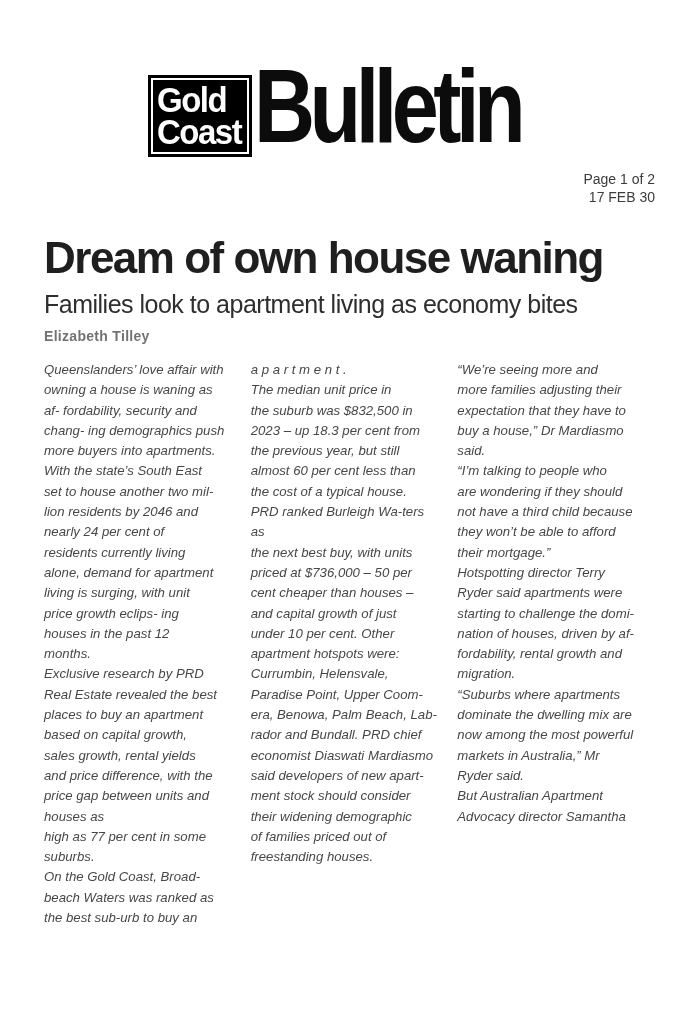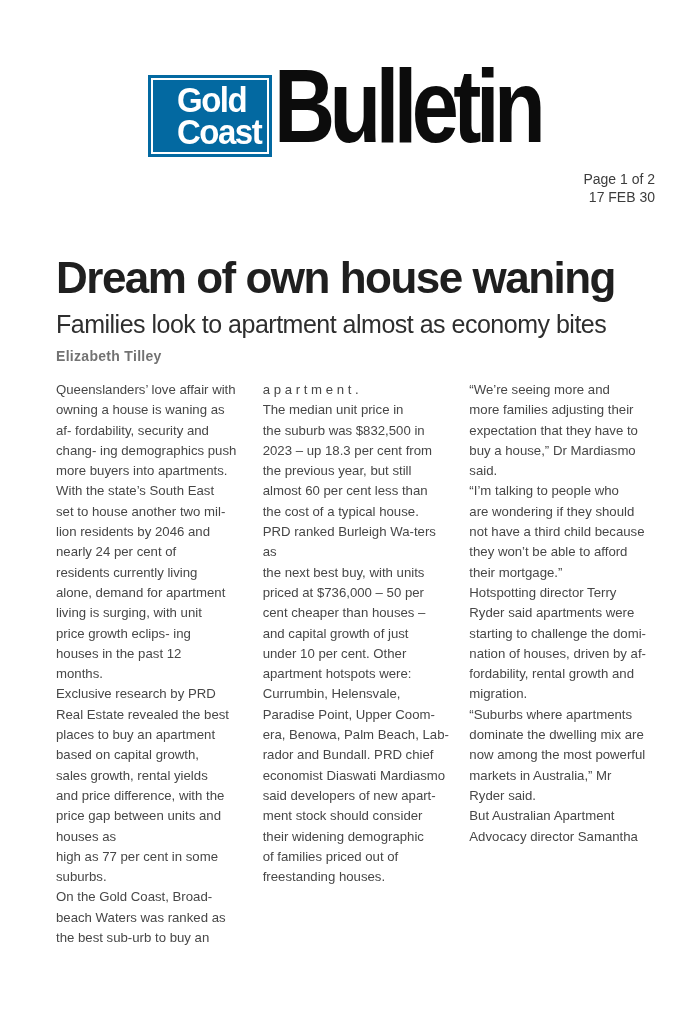--- a/index.html
+++ b/index.html
@@ -39,66 +39,66 @@
     white-space: nowrap;
   }
 
   
   .meta {
     position: absolute; right: 28px; top: 170px;
     text-align: right; font-size: 14px; line-height: 18px; color: #3c3c3c;
   }
 
   
-  .article { position: absolute; left: 56px; top: 234px; width: 600px; margin-top: 20px; }
+  .article { position: absolute; left: 44px; top: 234px; width: 600px; }
   .headline {
     margin: 0; font-size: 44px; line-height: 48px; letter-spacing: -1.5px;
     font-weight: bold; color: #1f1f1f;
   }
   .subheadline {
     margin: 7px 0 0 0; font-size: 25px; line-height: 30px; letter-spacing: -0.5px;
     font-weight: normal; color: #2e2e2e;
   }
   .byline {
     margin-top: 9px; font-size: 14px; color: #5a5a5a; letter-spacing: 0.3px;
     font-weight: bold; opacity: 0.85;
   }
   .columns {
     margin-top: 16px;
-    display: grid; grid-template-columns: repeat(3, 1fr); column-gap: 20px;
+    display: grid; grid-template-columns: repeat(3, 1fr); column-gap: 20px; font-style: italic;
   }
   .col {
     font-size: 13.2px; line-height: 20.3px; color: #474747;
     white-space: pre-line;
   }
 </style>
 </head>
 <body>
 
 <div class="page">
 
   <header class="masthead">
-    <div class="logo-box" style="background: #0369a1; padding-left: 20px;">
+    <div class="logo-box" style="background: #000000;">
       <div class="logo-frame"></div>
       <div class="logo-box-text">
         <span>Gold</span>
         <span>Coast</span>
       </div>
     </div>
     <div class="logo-title">Bulletin</div>
   </header>
 
   <div class="meta">
     <div>Page 1 of 2</div>
     <div>17 FEB 30</div>
   </div>
 
   <article class="article">
     <h1 class="headline">Dream of own house waning</h1>
-    <h2 class="subheadline">Families look to apartment almost as economy bites</h2>
+    <h2 class="subheadline">Families look to apartment living as economy bites</h2>
     <div class="byline">Elizabeth Tilley</div>
     <div class="columns">
       <div class="col">Queenslanders’ love affair with
 owning a house is waning as
 af- fordability, security and
 chang- ing demographics push
 more buyers into apartments.
 With the state’s South East
 set to house another two mil-
 lion residents by 2046 and

